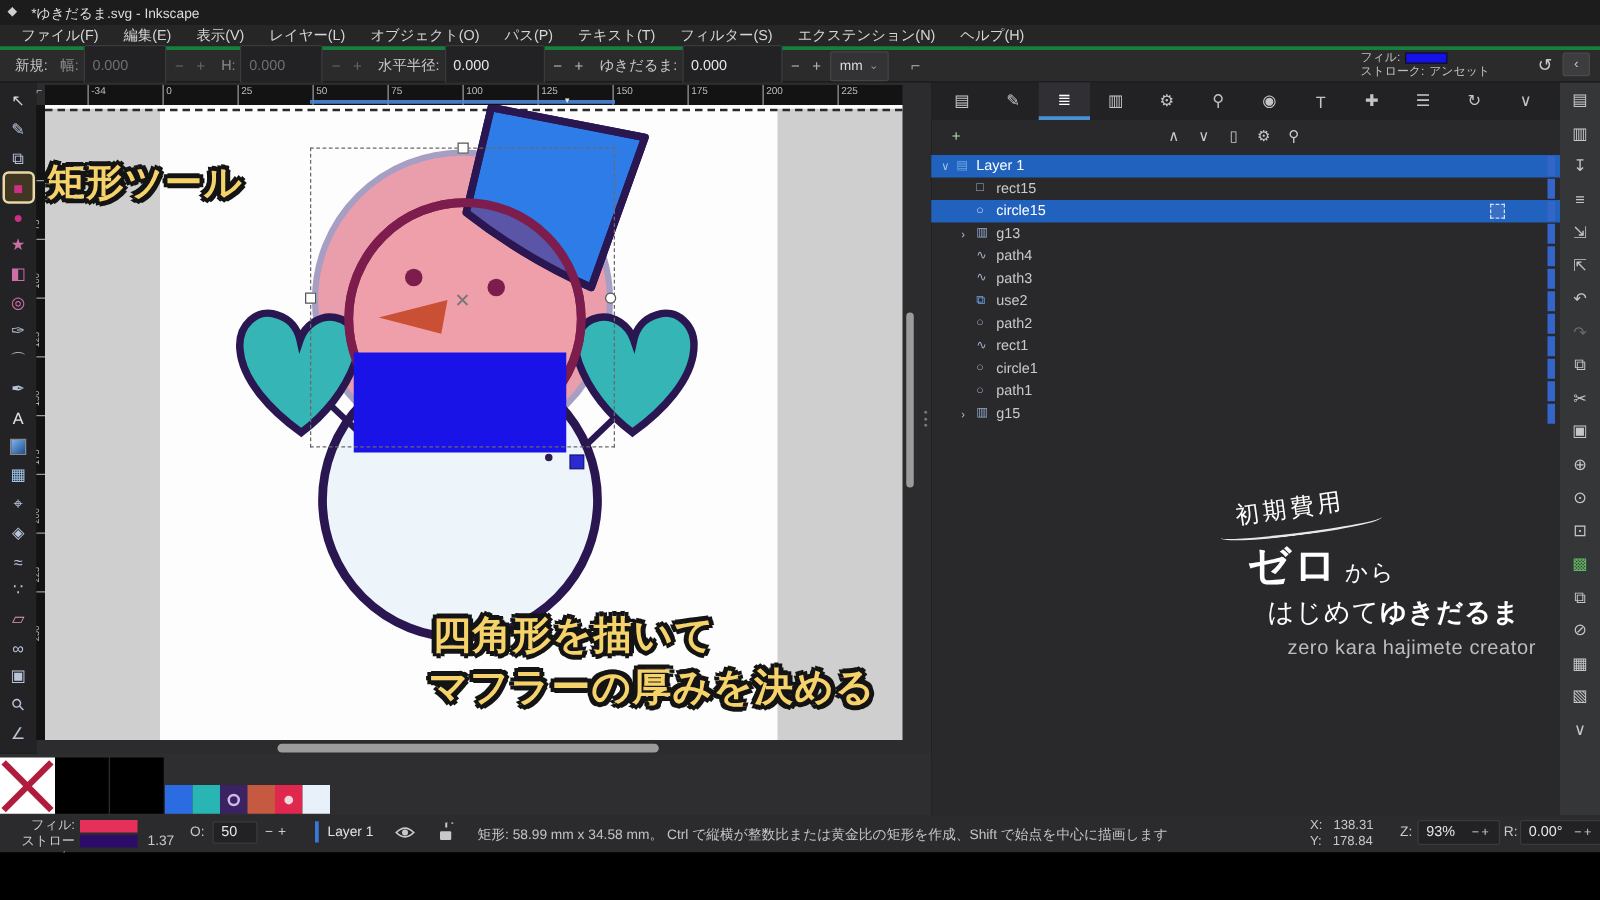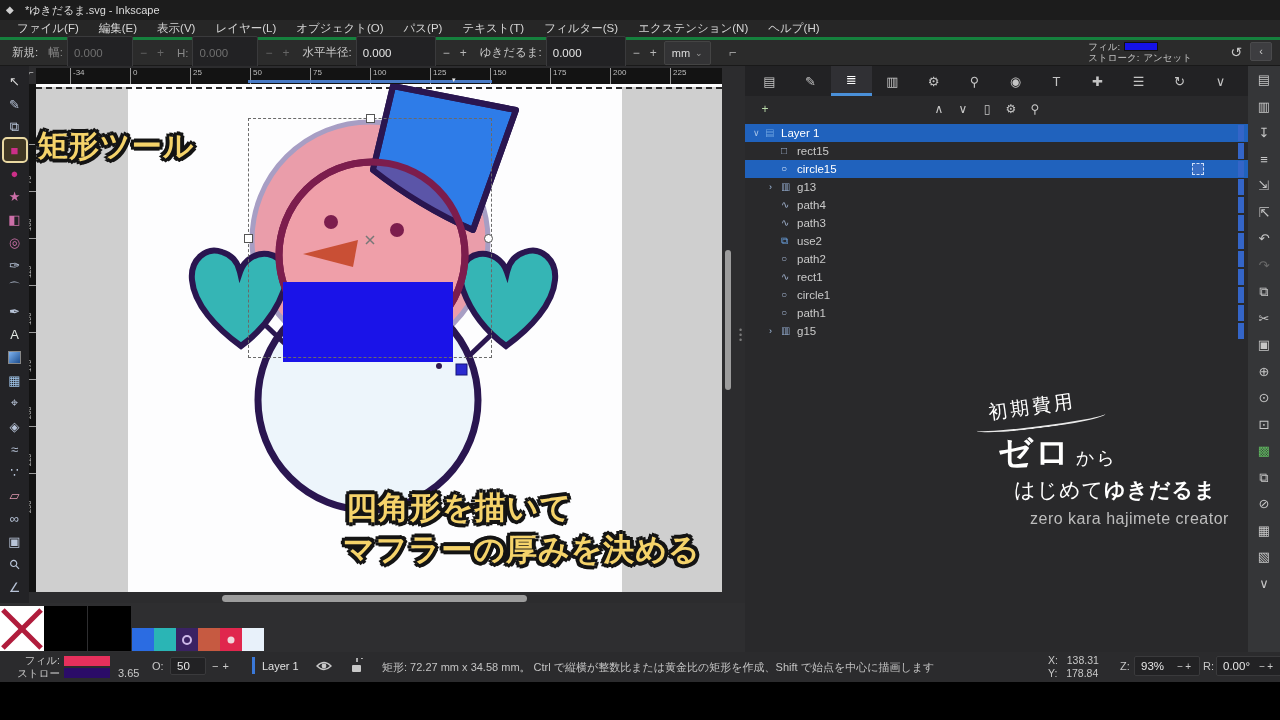--- a/index.html
+++ b/index.html
@@ -601,35 +601,35 @@
       <div class="pal v-small" style="--icon-color: #e8f1fa; left: 242px; background: rgb(232, 241, 250);"></div>
     </div>
 
   <div class="statusbar">
     <div class="sb-fs-labels">
       <div>フィル:</div>
       <div>ストローク:</div>
     </div>
     <div class="sb-fill-swatch"></div>
     <div class="sb-stroke-swatch"></div>
-    <div class="sb-sw">3.65</div>
+    <div class="sb-sw">1.37</div>
     <div class="sb-o">O:</div>
     <div class="field sb-o-field" style="min-width:36px">50</div>
     <div class="sb-o-spin"><span>−</span><span>+</span></div>
     <div class="sb-layerbar"></div>
     <div class="sb-layer">Layer 1</div>
     <svg class="sb-eye" width="16" height="14" viewBox="0 0 16 14">
       <path d="M1,7 Q8,0 15,7 Q8,14 1,7 Z" fill="none" stroke="#c8c8c8" stroke-width="1.4"></path>
       <circle cx="8" cy="7" r="2.4" fill="#c8c8c8"></circle>
     </svg>
     <svg class="sb-lock" width="13" height="16" viewBox="0 0 13 16">
       <rect x="2" y="7" width="9" height="7" rx="1" fill="#c8c8c8"></rect>
       <path d="M4,7 V4 a2.5,2.5 0 0 1 5,0" fill="none" stroke="#c8c8c8" stroke-width="1.6" transform="translate(3,-3)"></path>
     </svg>
-    <div class="sb-msg">矩形: 72.27 mm x 34.58 mm。 Ctrl で縦横が整数比または黄金比の矩形を作成、Shift で始点を中心に描画します</div>
+    <div class="sb-msg">矩形: 58.99 mm x 34.58 mm。 Ctrl で縦横が整数比または黄金比の矩形を作成、Shift で始点を中心に描画します</div>
     <div class="sb-xy">
       <div><span>X:</span> <span class="num">138.31</span></div>
       <div><span>Y:</span> <span class="num">178.84</span></div>
     </div>
     <div class="sb-z-label">Z:</div>
     <div class="field sb-z-field">
       <span>93%</span>
       <span class="mini-spin"><span>−</span><span>+</span></span>
     </div>
     <div class="sb-r-label">R:</div>

